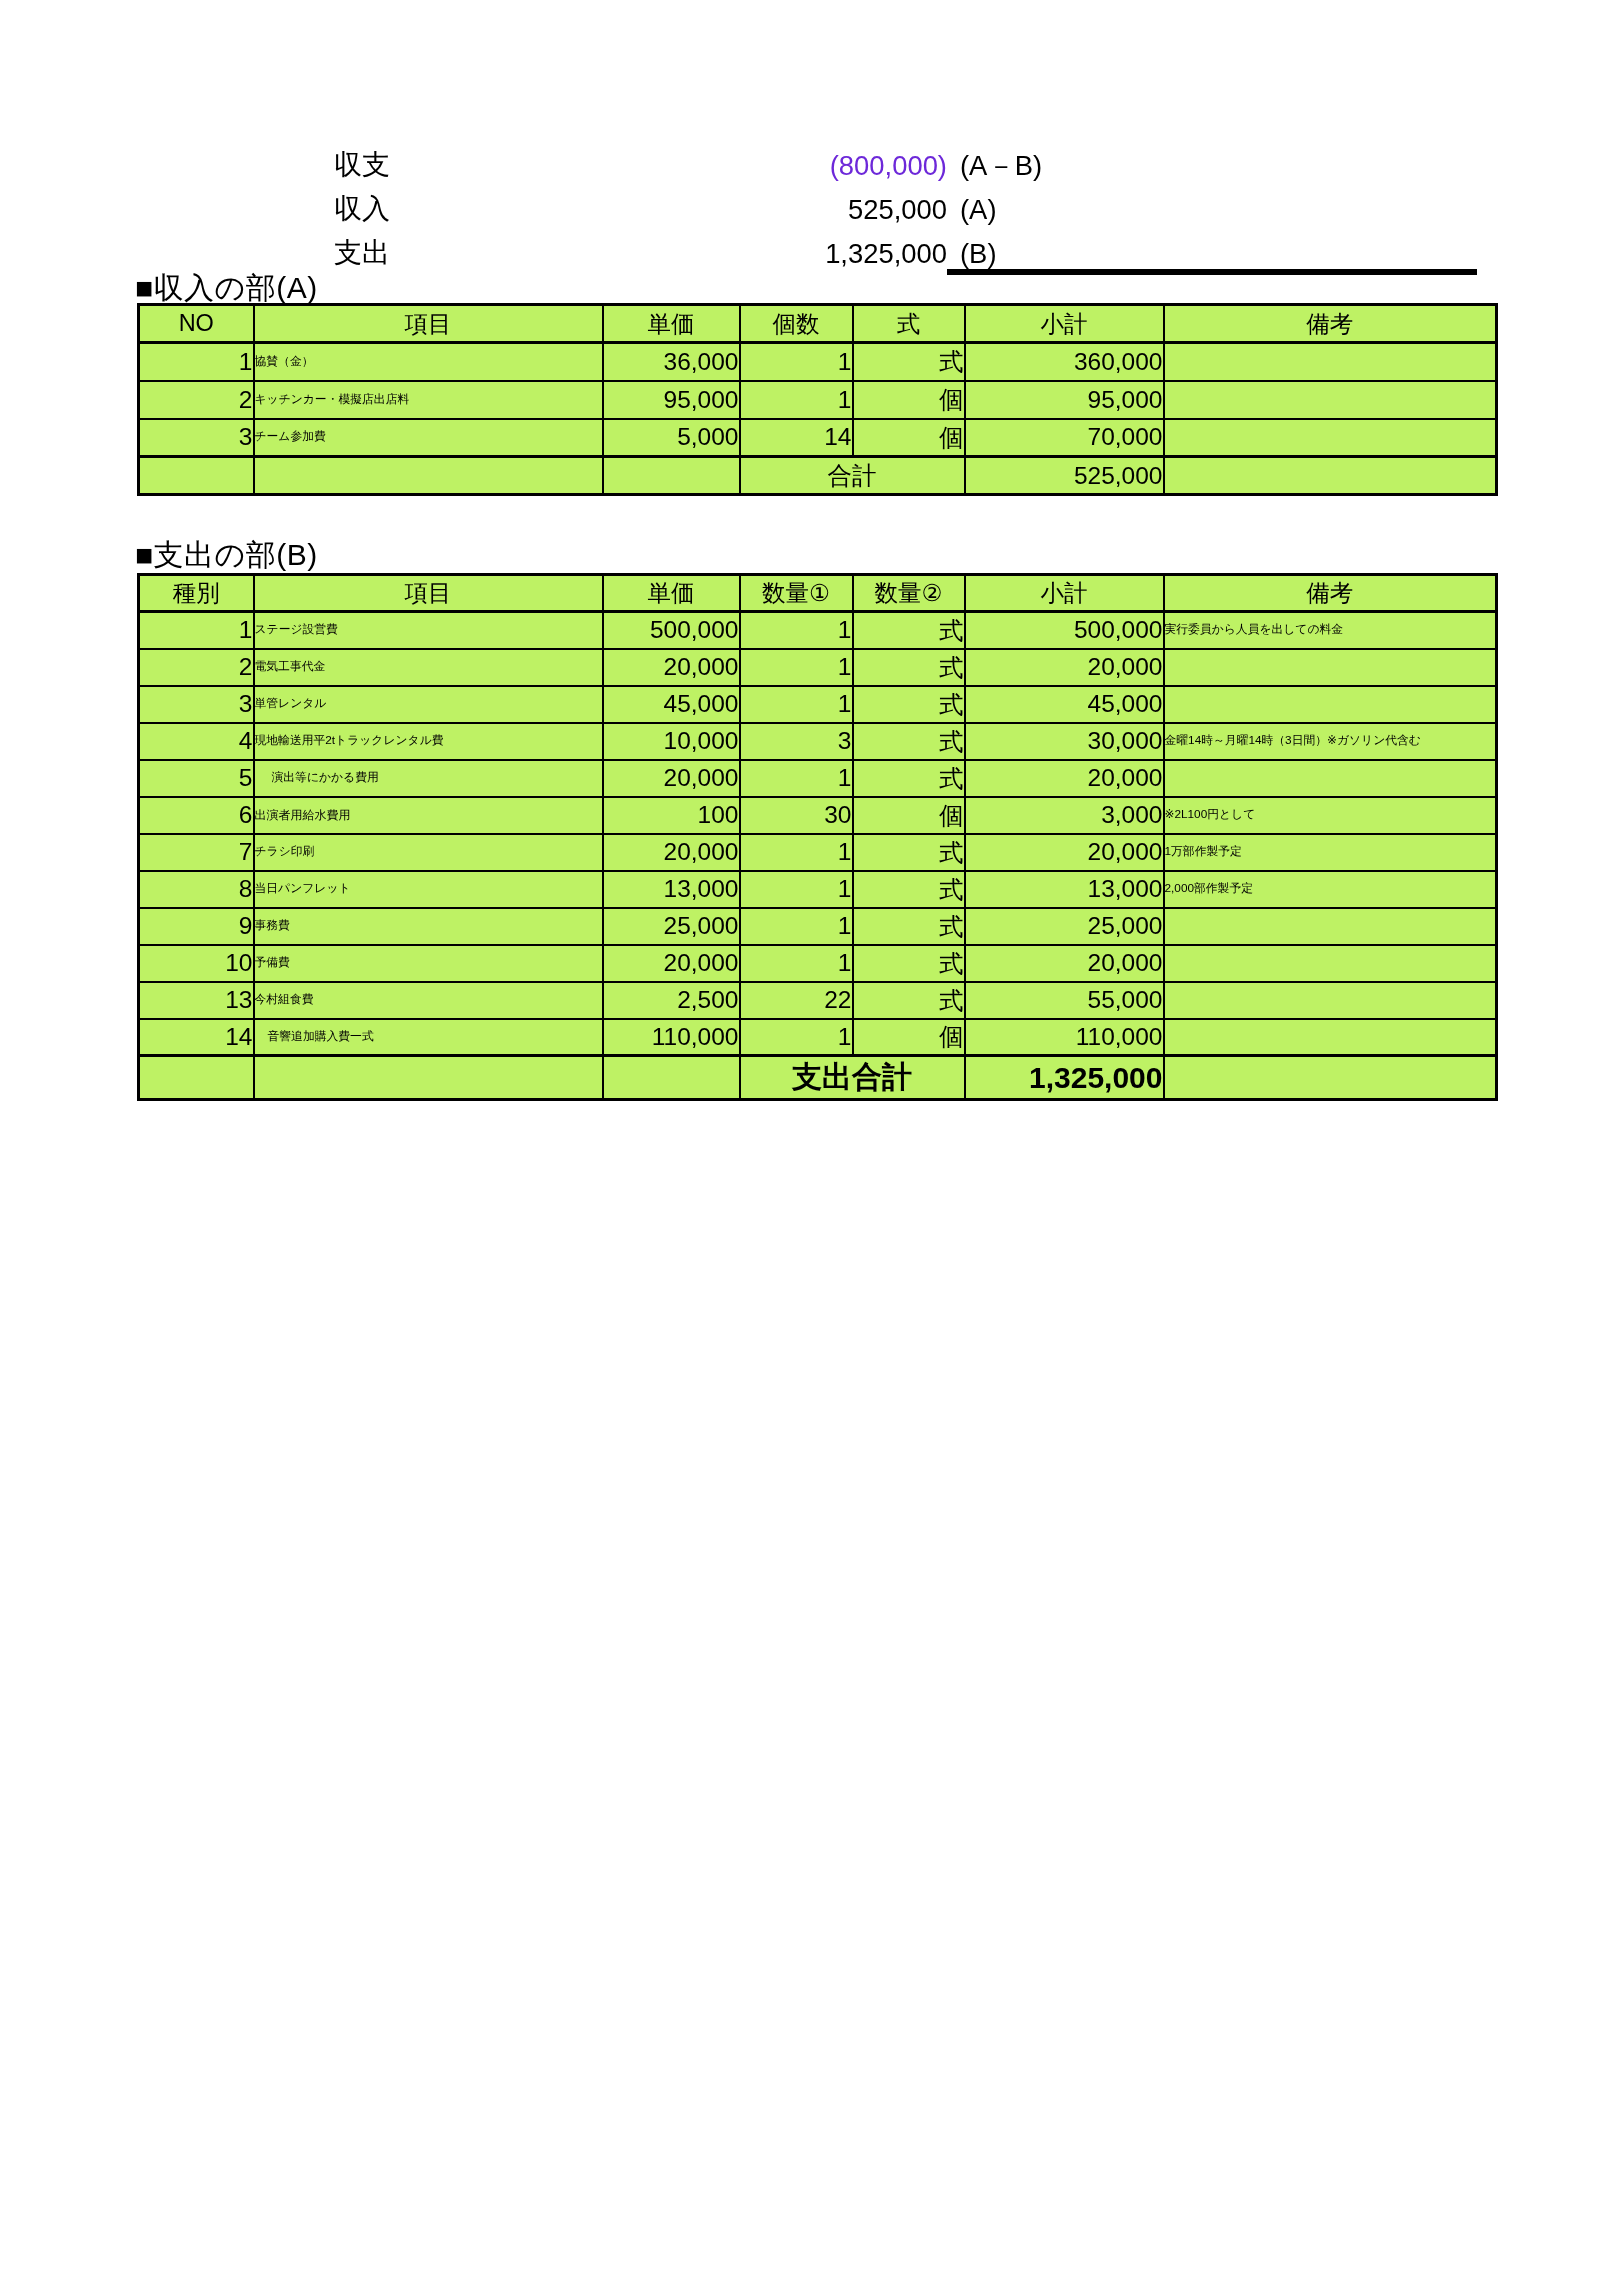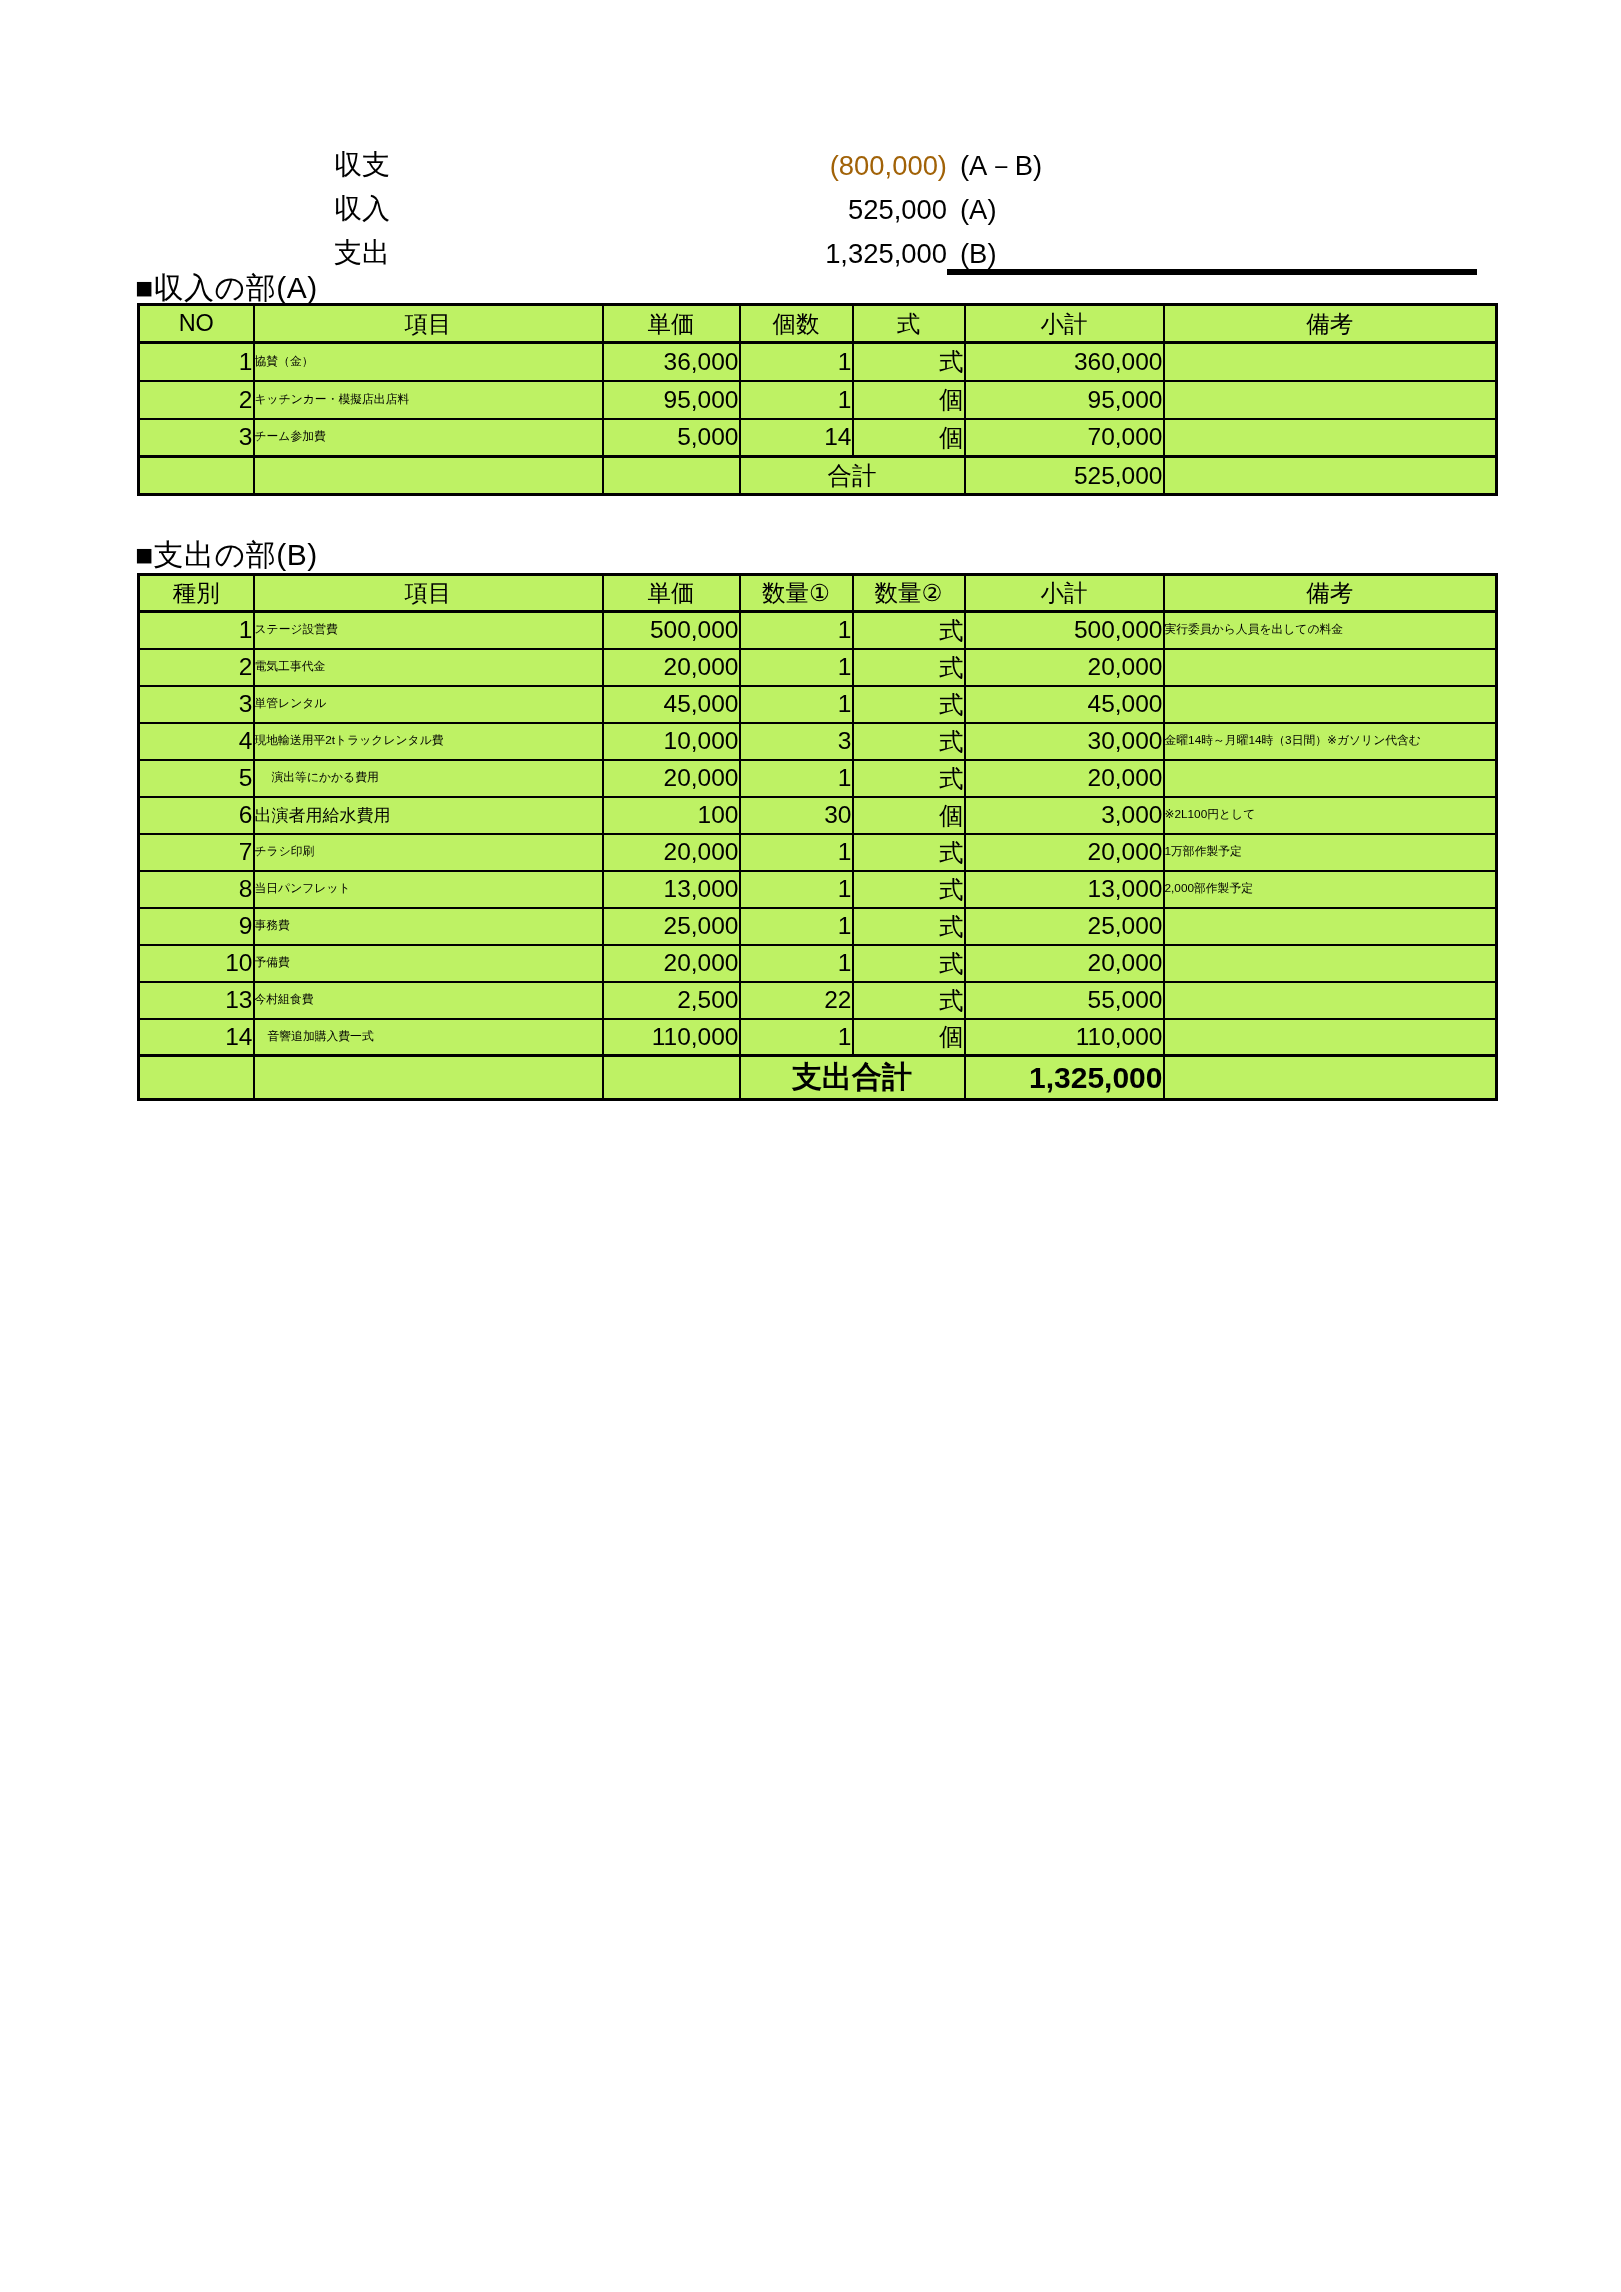--- a/index.html
+++ b/index.html
@@ -35,21 +35,21 @@
   .c-remarks{text-align:left;padding-left:4.9px;font-size:21.6px;}
   .total-label{text-align:center;font-size:24.5px;}
   .grand-label{text-align:center;font-size:30px;font-weight:bold;}
   .grand-value{text-align:right;padding-right:21.6px;font-size:30px;font-weight:bold;}
 </style>
 </head>
 <body>
 
 <div class="sum-row" style="top:147px;">
   <span class="sum-label">収支</span>
-  <span class="sum-value" style="color: #a16207;">(800,000)</span>
+  <span class="sum-value" style="color: #6d28d9;">(800,000)</span>
   <span class="sum-note">(A－B)</span>
 </div>
 <div class="sum-row" style="top:191px;">
   <span class="sum-label">収入</span>
   <span class="sum-value">525,000</span>
   <span class="sum-note">(A)</span>
 </div>
 <div class="sum-row" style="top:235px;">
   <span class="sum-label">支出</span>
   <span class="sum-value">1,325,000</span>
@@ -188,21 +188,21 @@
           <td class="c-no">5</td>
           <td class="c-item fit" style="font-size: 11.8px; padding-left: 17px;">演出等にかかる費用</td>
           <td class="c-price">20,000</td>
           <td class="c-qty">1</td>
           <td class="c-unit">式</td>
           <td class="c-subtotal">20,000</td>
           <td class="c-remarks fit" style="font-size: 11.8px;"></td>
         </tr>
         <tr>
           <td class="c-no">6</td>
-          <td class="c-item fit" style="font-size: 17px;">出演者用給水費用</td>
+          <td class="c-item fit" style="font-size: 12px;">出演者用給水費用</td>
           <td class="c-price">100</td>
           <td class="c-qty">30</td>
           <td class="c-unit">個</td>
           <td class="c-subtotal">3,000</td>
           <td class="c-remarks fit" style="font-size: 11.8px;">※2L100円として</td>
         </tr>
         <tr>
           <td class="c-no">7</td>
           <td class="c-item fit" style="font-size: 11.8px;">チラシ印刷</td>
           <td class="c-price">20,000</td>

